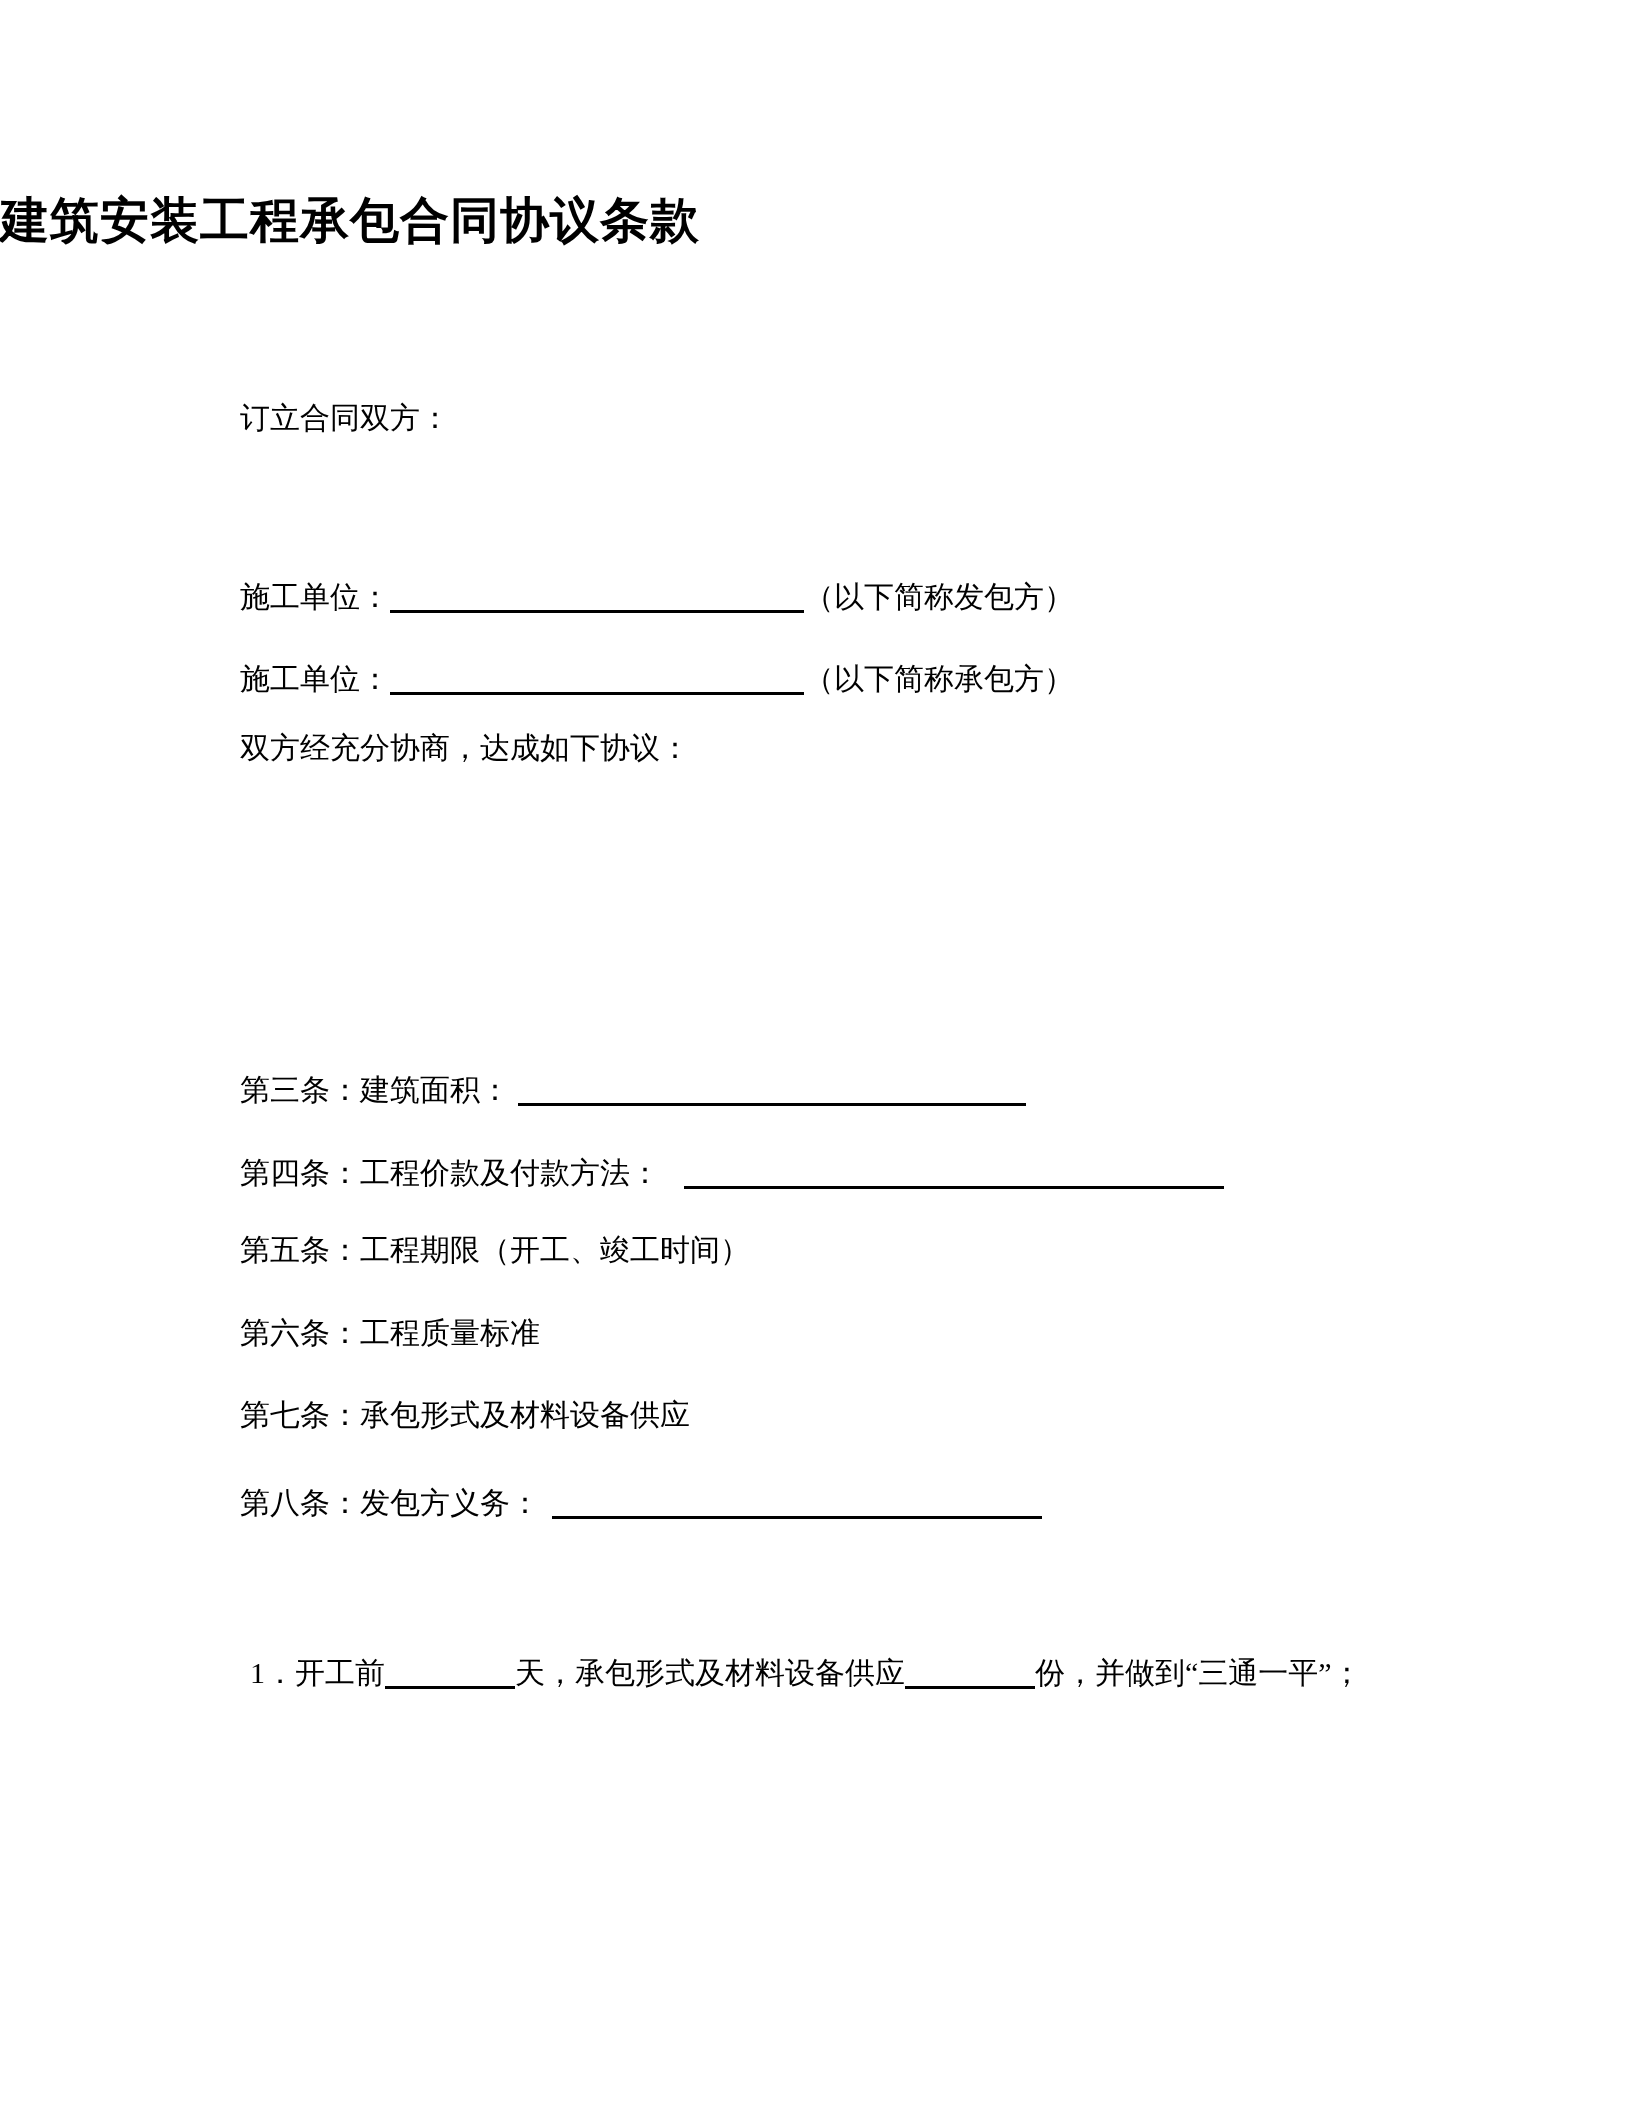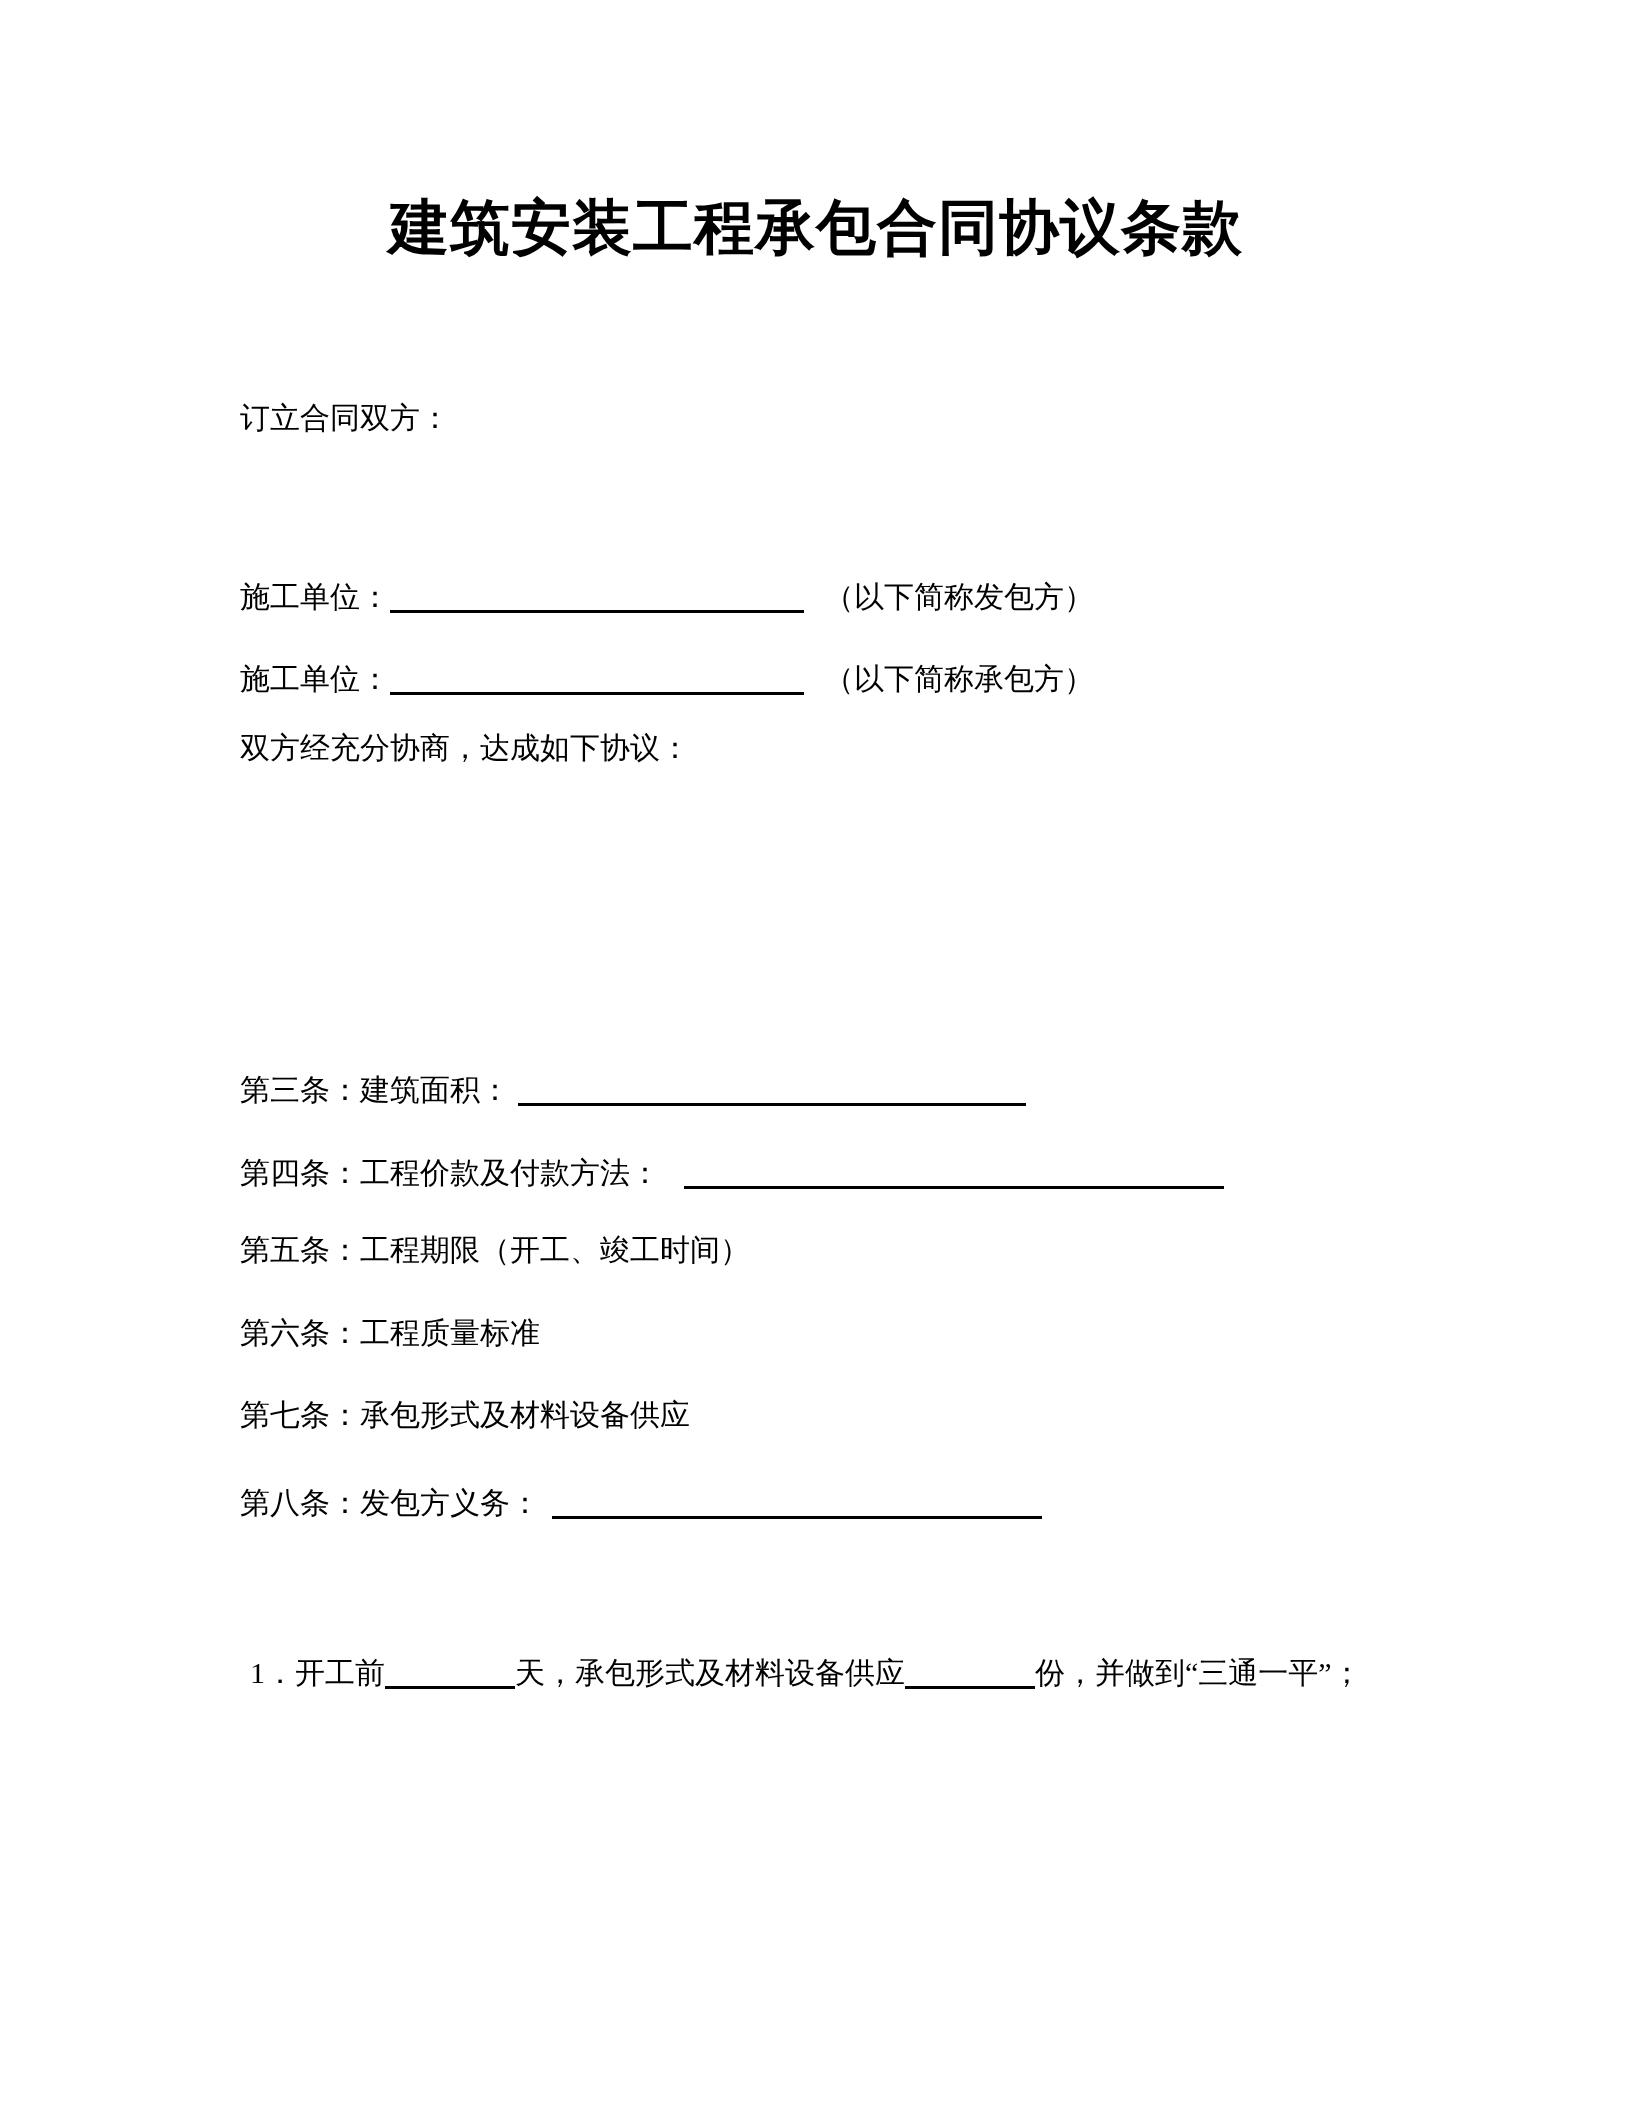--- a/index.html
+++ b/index.html
@@ -14,24 +14,23 @@
     background: #ffffff;
     color: #000000;
     font-family: "Liberation Serif", "DejaVu Serif", serif;
     overflow: hidden;
   }
   .doc-title {
     position: absolute;
     left: 0;
     top: 188px;
     width: 100%;
-    text-align: center;
     font-family: "Liberation Sans", "DejaVu Sans", sans-serif;
     font-weight: 700;
-    font-size: 60px;
+    font-size: 49px;
     letter-spacing: 1px;
     white-space: nowrap;
   }
   .line {
     position: absolute;
     left: 240px;
     font-size: 30px;
     line-height: 44px;
     white-space: nowrap;
   }
@@ -40,21 +39,21 @@
     height: 34px;
     border-bottom: 3px solid #000000;
     position: relative;
     top: 6px;
   }
   .w414 { width: 414px; }
   .w508 { width: 508px; margin-left: 8px; }
   .w540 { width: 540px; margin-left: 24px; }
   .w490 { width: 490px; margin-left: 12px; }
   .w130 { width: 130px; }
-  .suffix { margin-left: 20px; }
+  .suffix { margin-left: 0; }
 </style>
 </head>
 <body>
 
 <div class="page">
 
   <div class="doc-title">建筑安装工程承包合同协议条款</div>
 
   <div class="line" style="top:396px">
     <span>订立合同双方：</span>

